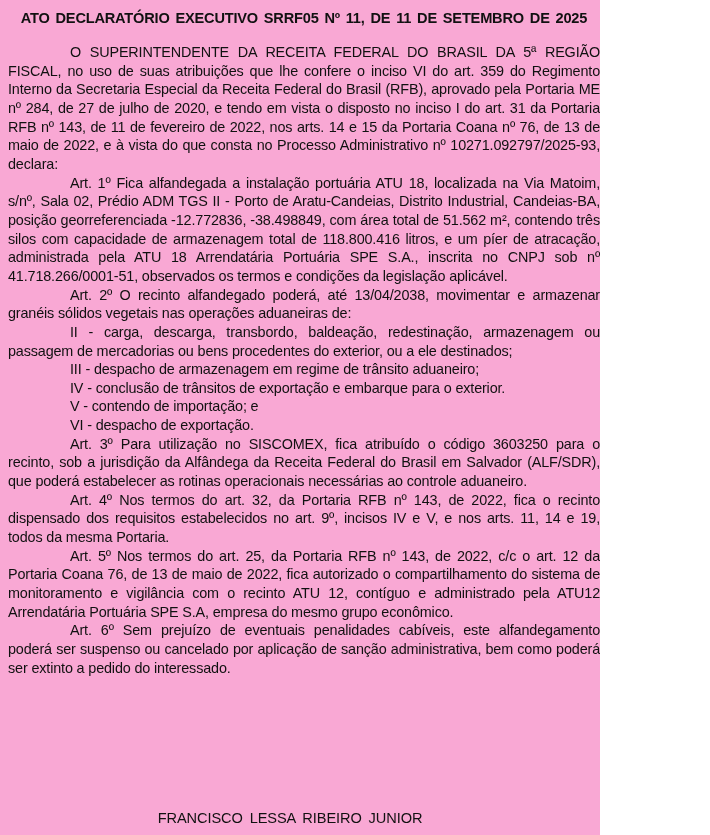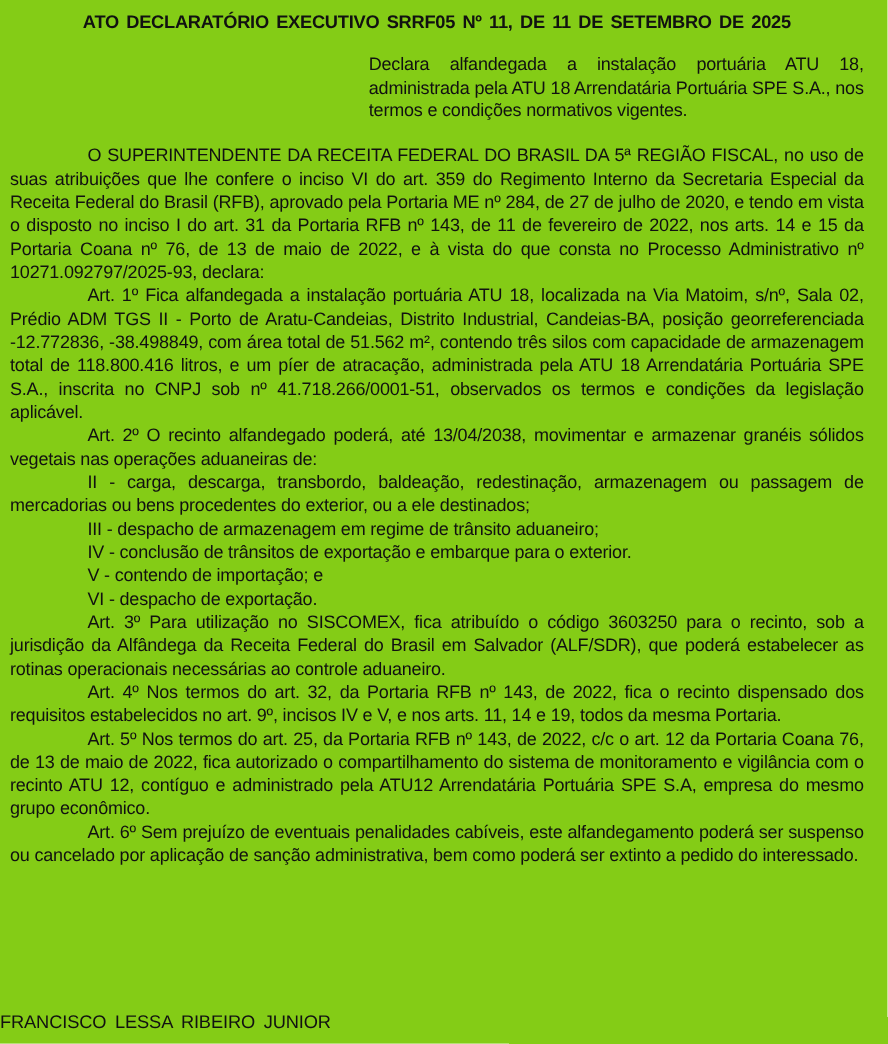--- a/index.html
+++ b/index.html
@@ -2,30 +2,30 @@
 <html lang="pt-BR"><head>
 <meta charset="utf-8">
 <style>
   html, body {
     margin: 0;
     padding: 0;
     background: #ffffff;
   }
   .page {
     position: relative;
-    width: 710px;
+    width: 600px;
     height: 835px;
     margin: 0;
-    background: #84cc16;
+    background: #f9a8d4;
     color: #111111;
     font-family: "Liberation Sans", "DejaVu Sans", sans-serif;
     font-stretch: condensed;
     overflow: hidden;
     box-sizing: border-box;
-    padding: 8px 19px 0 8px;
+    padding: 8px 0 0 8px;
   }
   .doc-title {
     font-weight: bold;
     font-size: 14.6px;
     letter-spacing: -0.2px;
     text-align: center;
     margin: 2px 0 17px 0;
     word-spacing: 2px;
   }
   .ementa {
@@ -42,33 +42,33 @@
     text-align: justify;
     font-size: 14.4px;
     line-height: 18.65px;
     letter-spacing: -0.15px;
   }
   .signature {
     position: absolute;
     left: 0;
     right: 20px;
     bottom: 9px;
+    text-align: center;
     font-size: 14.6px;
     letter-spacing: -0.1px;
     word-spacing: 3px;
   }
 </style>
 </head>
 <body>
 
 <div class="page">
 
   <div class="doc-title">ATO DECLARATÓRIO EXECUTIVO SRRF05 Nº 11, DE 11 DE SETEMBRO DE 2025</div>
 
-  <div class="ementa">Declara alfandegada a instalação portuária ATU 18, administrada pela ATU 18 Arrendatária Portuária SPE S.A., nos termos e condições normativos vigentes.</div>
 
   <div class="body-text">
       <p>O SUPERINTENDENTE DA RECEITA FEDERAL DO BRASIL DA 5ª REGIÃO FISCAL, no uso de suas atribuições que lhe confere o inciso VI do art. 359 do Regimento Interno da Secretaria Especial da Receita Federal do Brasil (RFB), aprovado pela Portaria ME nº 284, de 27 de julho de 2020, e tendo em vista o disposto no inciso I do art. 31 da Portaria RFB nº 143, de 11 de fevereiro de 2022, nos arts. 14 e 15 da Portaria Coana nº 76, de 13 de maio de 2022, e à vista do que consta no Processo Administrativo nº 10271.092797/2025-93, declara:</p>
       <p>Art. 1º Fica alfandegada a instalação portuária ATU 18, localizada na Via Matoim, s/nº, Sala 02, Prédio ADM TGS II - Porto de Aratu-Candeias, Distrito Industrial, Candeias-BA, posição georreferenciada -12.772836, -38.498849, com área total de 51.562 m², contendo três silos com capacidade de armazenagem total de 118.800.416 litros, e um píer de atracação, administrada pela ATU 18 Arrendatária Portuária SPE S.A., inscrita no CNPJ sob nº 41.718.266/0001-51, observados os termos e condições da legislação aplicável.</p>
       <p>Art. 2º O recinto alfandegado poderá, até 13/04/2038, movimentar e armazenar granéis sólidos vegetais nas operações aduaneiras de:</p>
       <p>II - carga, descarga, transbordo, baldeação, redestinação, armazenagem ou passagem de mercadorias ou bens procedentes do exterior, ou a ele destinados;</p>
       <p>III - despacho de armazenagem em regime de trânsito aduaneiro;</p>
       <p>IV - conclusão de trânsitos de exportação e embarque para o exterior.</p>
       <p>V - contendo de importação; e</p>
       <p>VI - despacho de exportação.</p>

